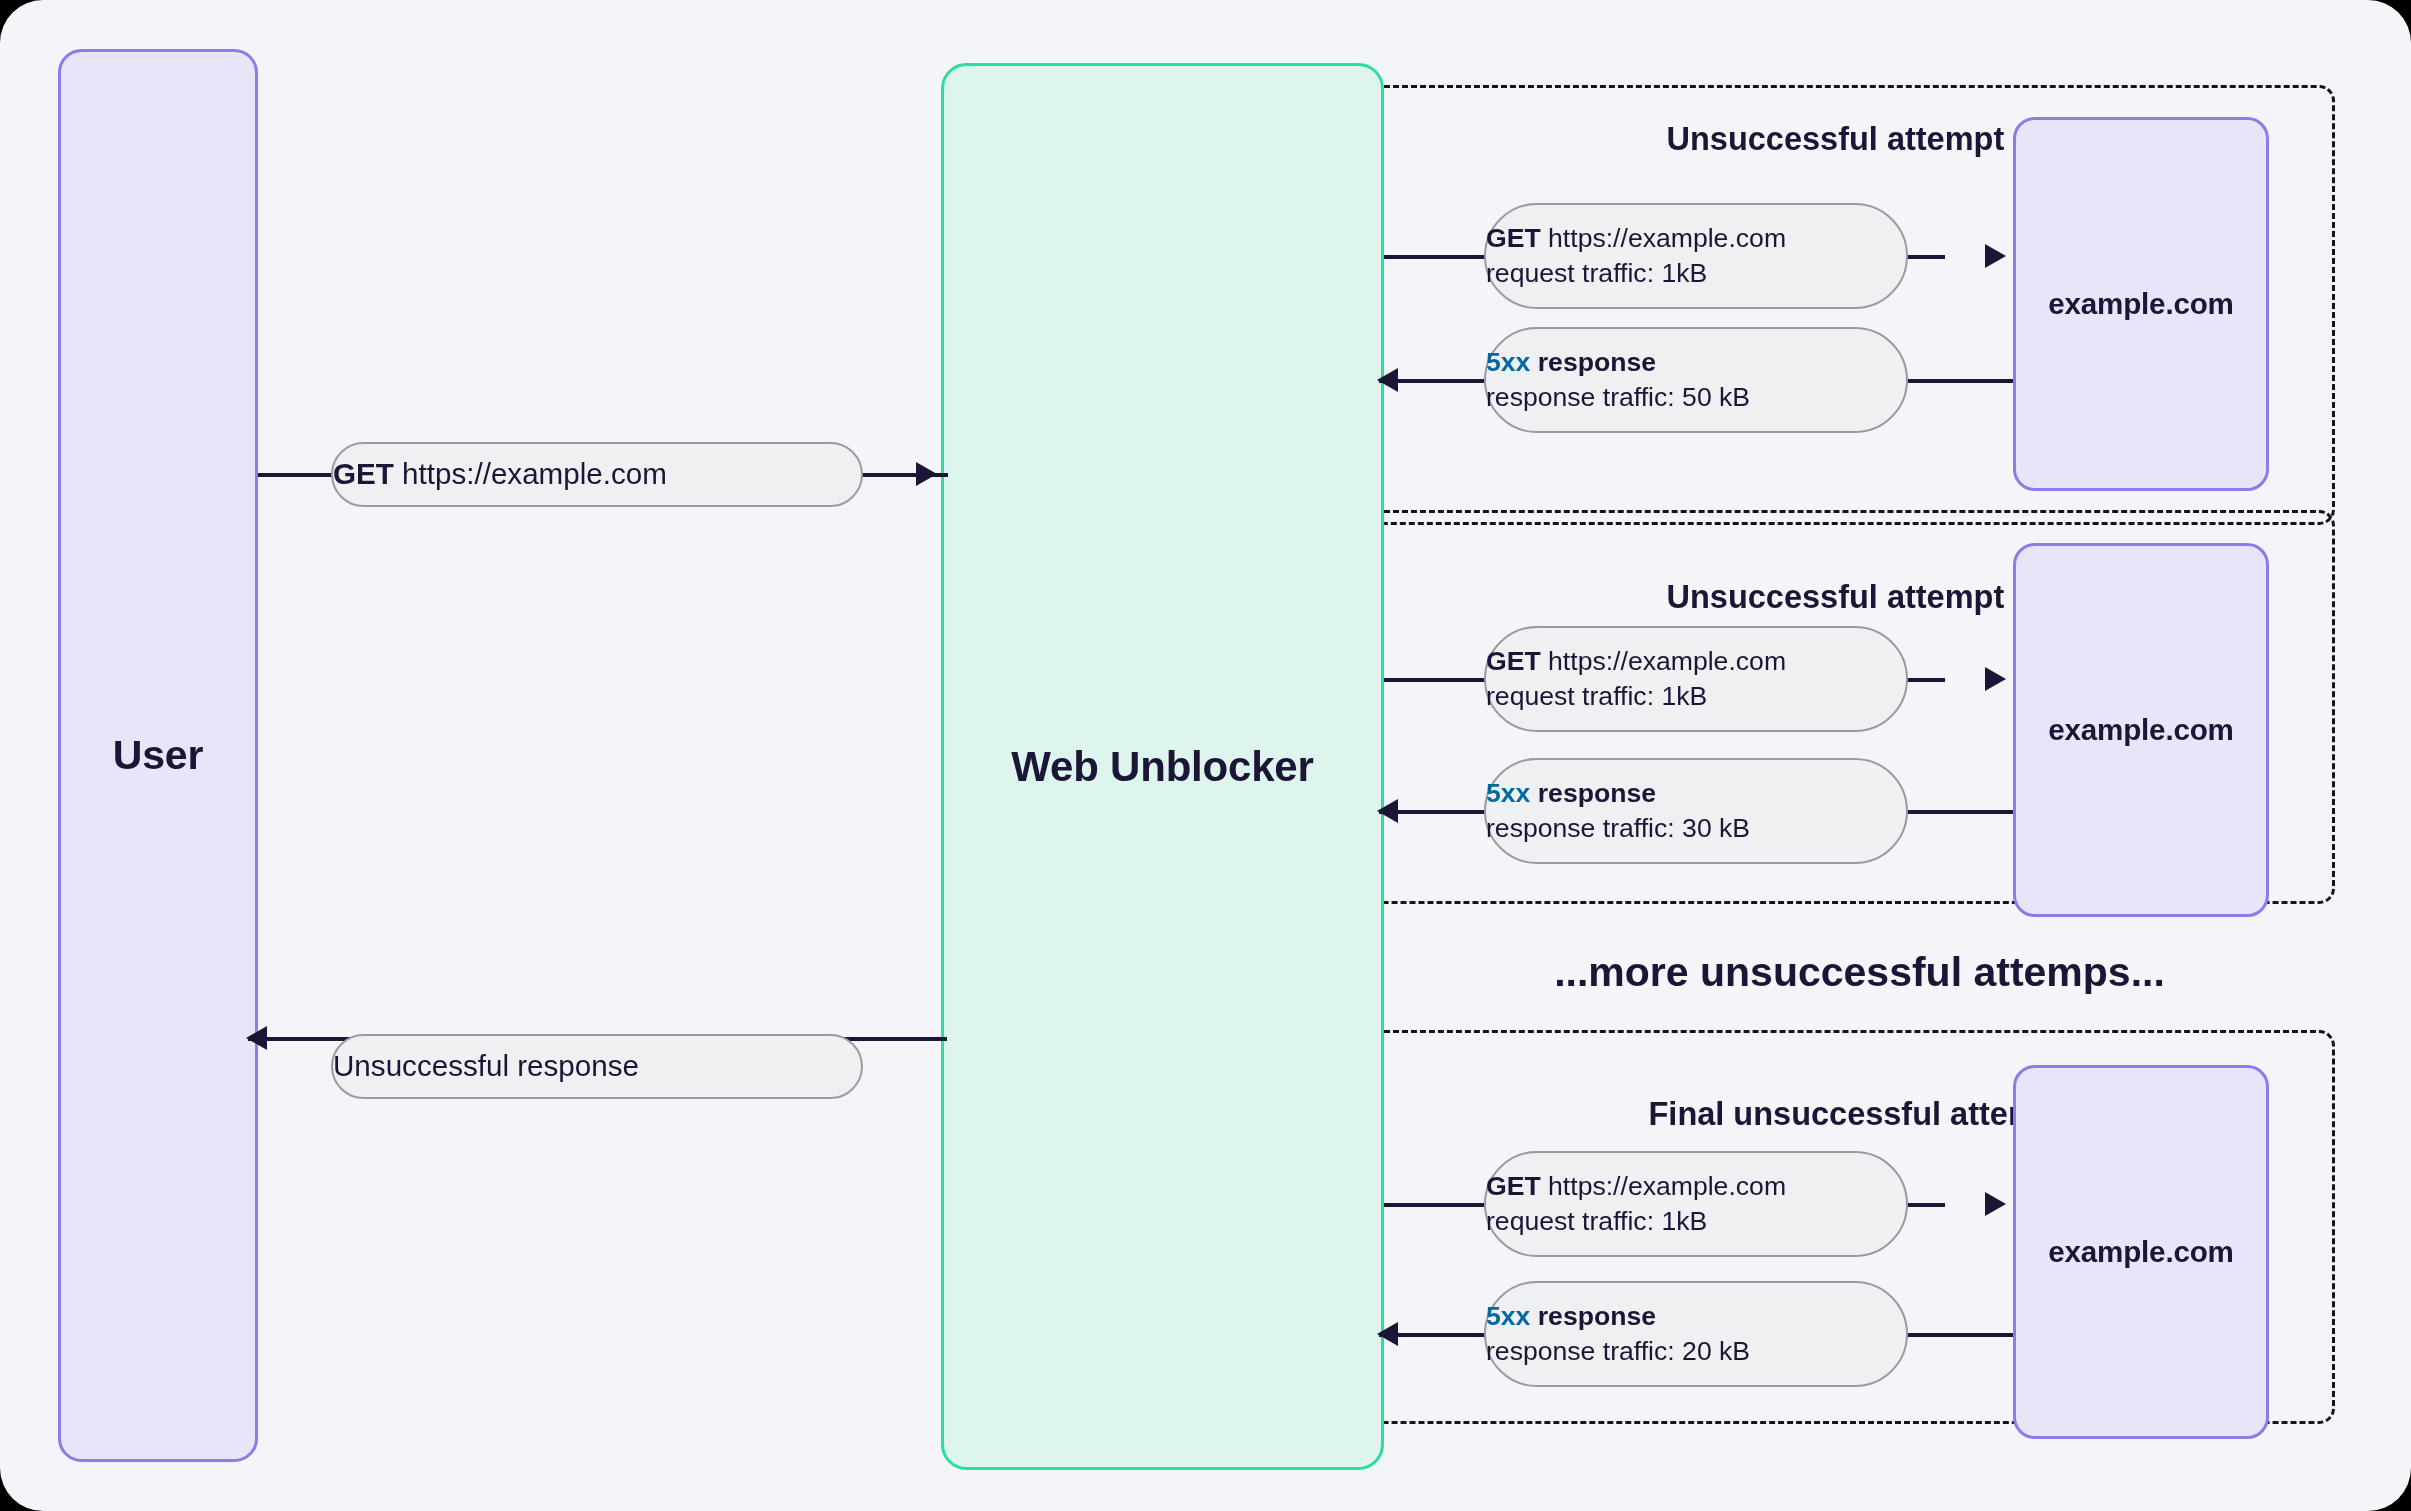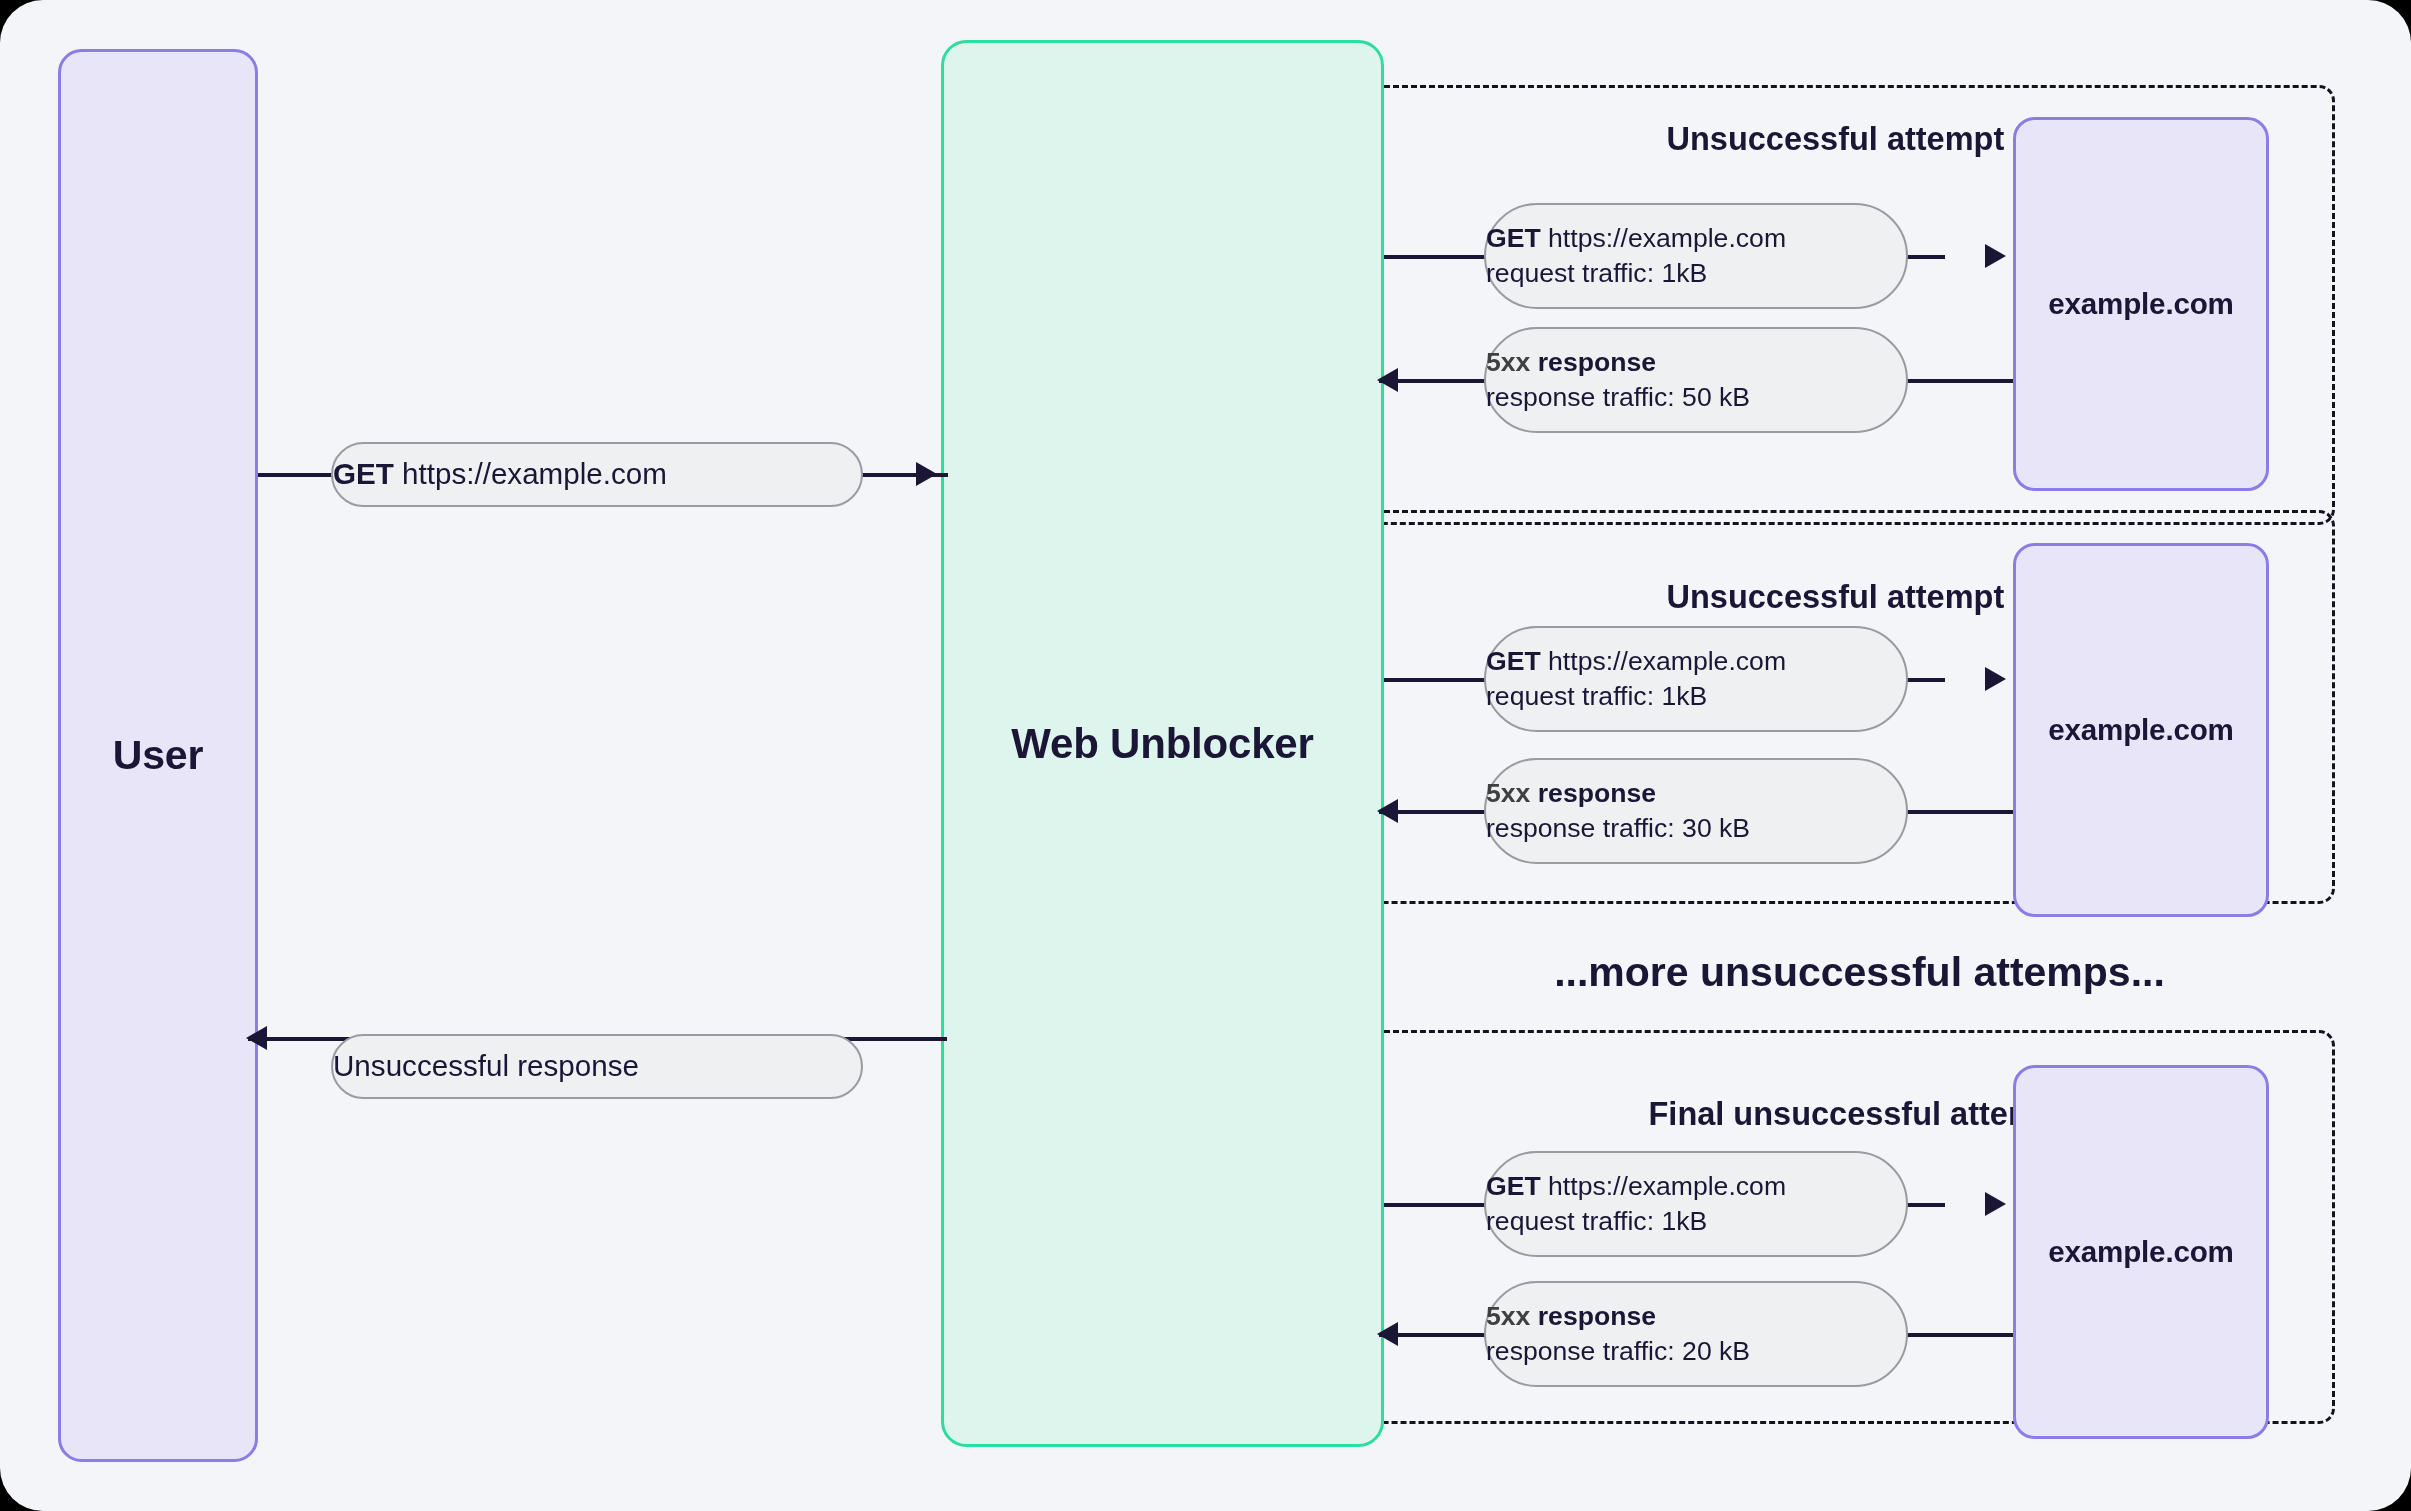--- a/index.html
+++ b/index.html
@@ -46,21 +46,21 @@
     top: 49px;
     width: 200px;
     height: 1413px;
     border-radius: 23.6px;
   }
   #user-box .actor-label { font-size: 41px; }
 
   #unblocker-box {
     position: absolute;
     left: 941px;
-    top: 40px;
+    top: 63px;
     width: 443px;
     height: 1407px;
     background: #ddf5ec;
     border: 3.9px solid #2cdd9b;
     border-radius: 25.6px;
     display: flex;
     align-items: center;
     justify-content: center;
     box-sizing: border-box;
   }
@@ -84,21 +84,21 @@
     flex-direction: column;
     align-items: flex-start;
     justify-content: center;
     color: #1b1536;
     text-align: center;
     line-height: 1.30;
   }
   .pill .l1 { font-size: 26.6px; }
   .pill .l2 { font-size: 26.6px; }
   .pill b  { font-weight: bold; }
-  .code-5xx { color: #404040; font-weight: bold; }
+  .code-5xx { color: #0369a1; font-weight: bold; }
 
   .pill-wide {
     width: 532px;
     height: 65px;
     font-size: 29.6px;
   }
   .pill-wide .l1 { font-size: 29.6px; }
 
   .pill-dual {
     width: 424px;

